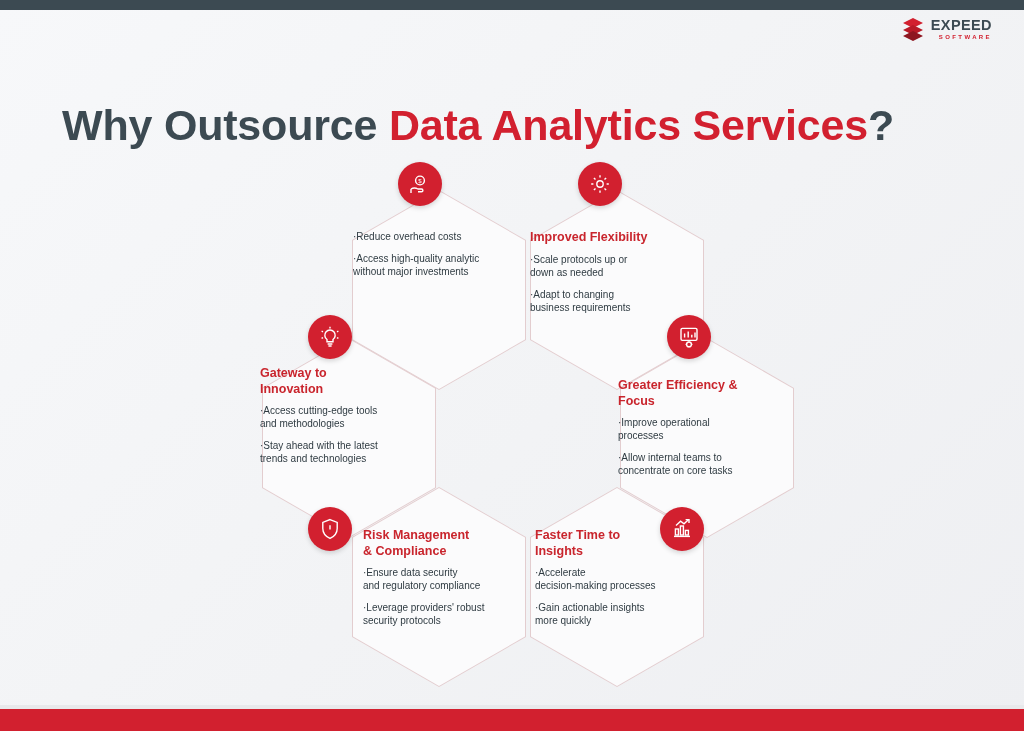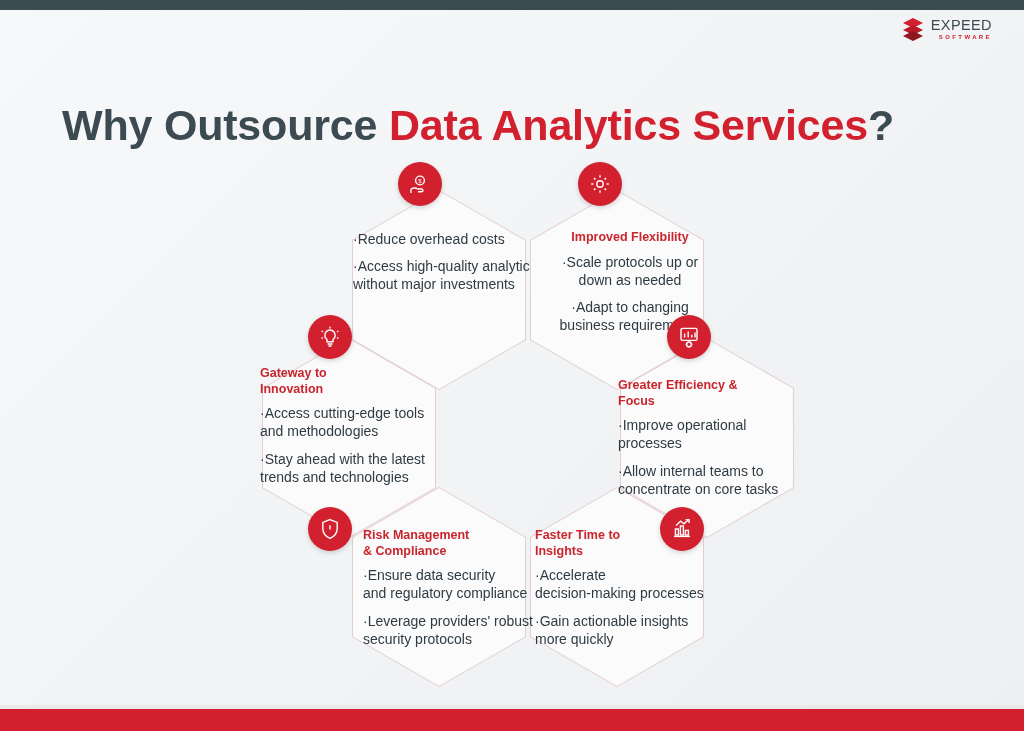--- a/index.html
+++ b/index.html
@@ -56,21 +56,21 @@
     height: 24px;
     position: relative;
   }
   .logo-text {
     display: flex;
     flex-direction: column;
     line-height: 1;
   }
   .logo-title {
     font-size: 14.5px;
-    font-weight: normal;
+    font-weight: bold;
     color: #3c4a52;
     letter-spacing: 0.4px;
   }
   .logo-sub {
     font-size: 6px;
     font-weight: bold;
     color: #d2202f;
     letter-spacing: 2.4px;
     margin-top: 2px;
     text-align: right;
@@ -119,21 +119,21 @@
     width: 200px;
   }
   .card-title {
     font-size: 12.5px;
     font-weight: bold;
     color: #c9252d;
     line-height: 1.25;
     margin-bottom: 7px;
   }
   .bullet {
-    font-size: 14px;
+    font-size: 10px;
     color: #2f3b42;
     line-height: 1.3;
     margin-bottom: 9px;
     white-space: pre-line;
   }
   .bullet:last-child { margin-bottom: 0; }
 
   .badge {
     position: absolute;
     width: 44px;
@@ -156,21 +156,21 @@
   #hex-faster    { left: 300px; top: 337px; }
 
   #badge-cost      { left: 168px; top: 12px; }
   #badge-flex      { left: 348px; top: 12px; }
   #badge-gateway   { left: 78px;  top: 165px; }
   #badge-efficiency{ left: 437px; top: 165px; }
   #badge-risk      { left: 78px;  top: 357px; }
   #badge-faster    { left: 430px; top: 357px; }
 
   #card-cost      { left: 123px; top: 80px; }
-  #card-flex      { left: 300px; top: 80px; text-align: center; }
+  #card-flex      { left: 300px; top: 80px; }
   #card-gateway   { left: 30px;  top: 216px; }
   #card-efficiency{ left: 388px; top: 228px; }
   #card-risk      { left: 133px; top: 378px; }
   #card-faster    { left: 305px; top: 378px; }
 </style>
 </head>
 <body>
 
 <div class="slide">
 

